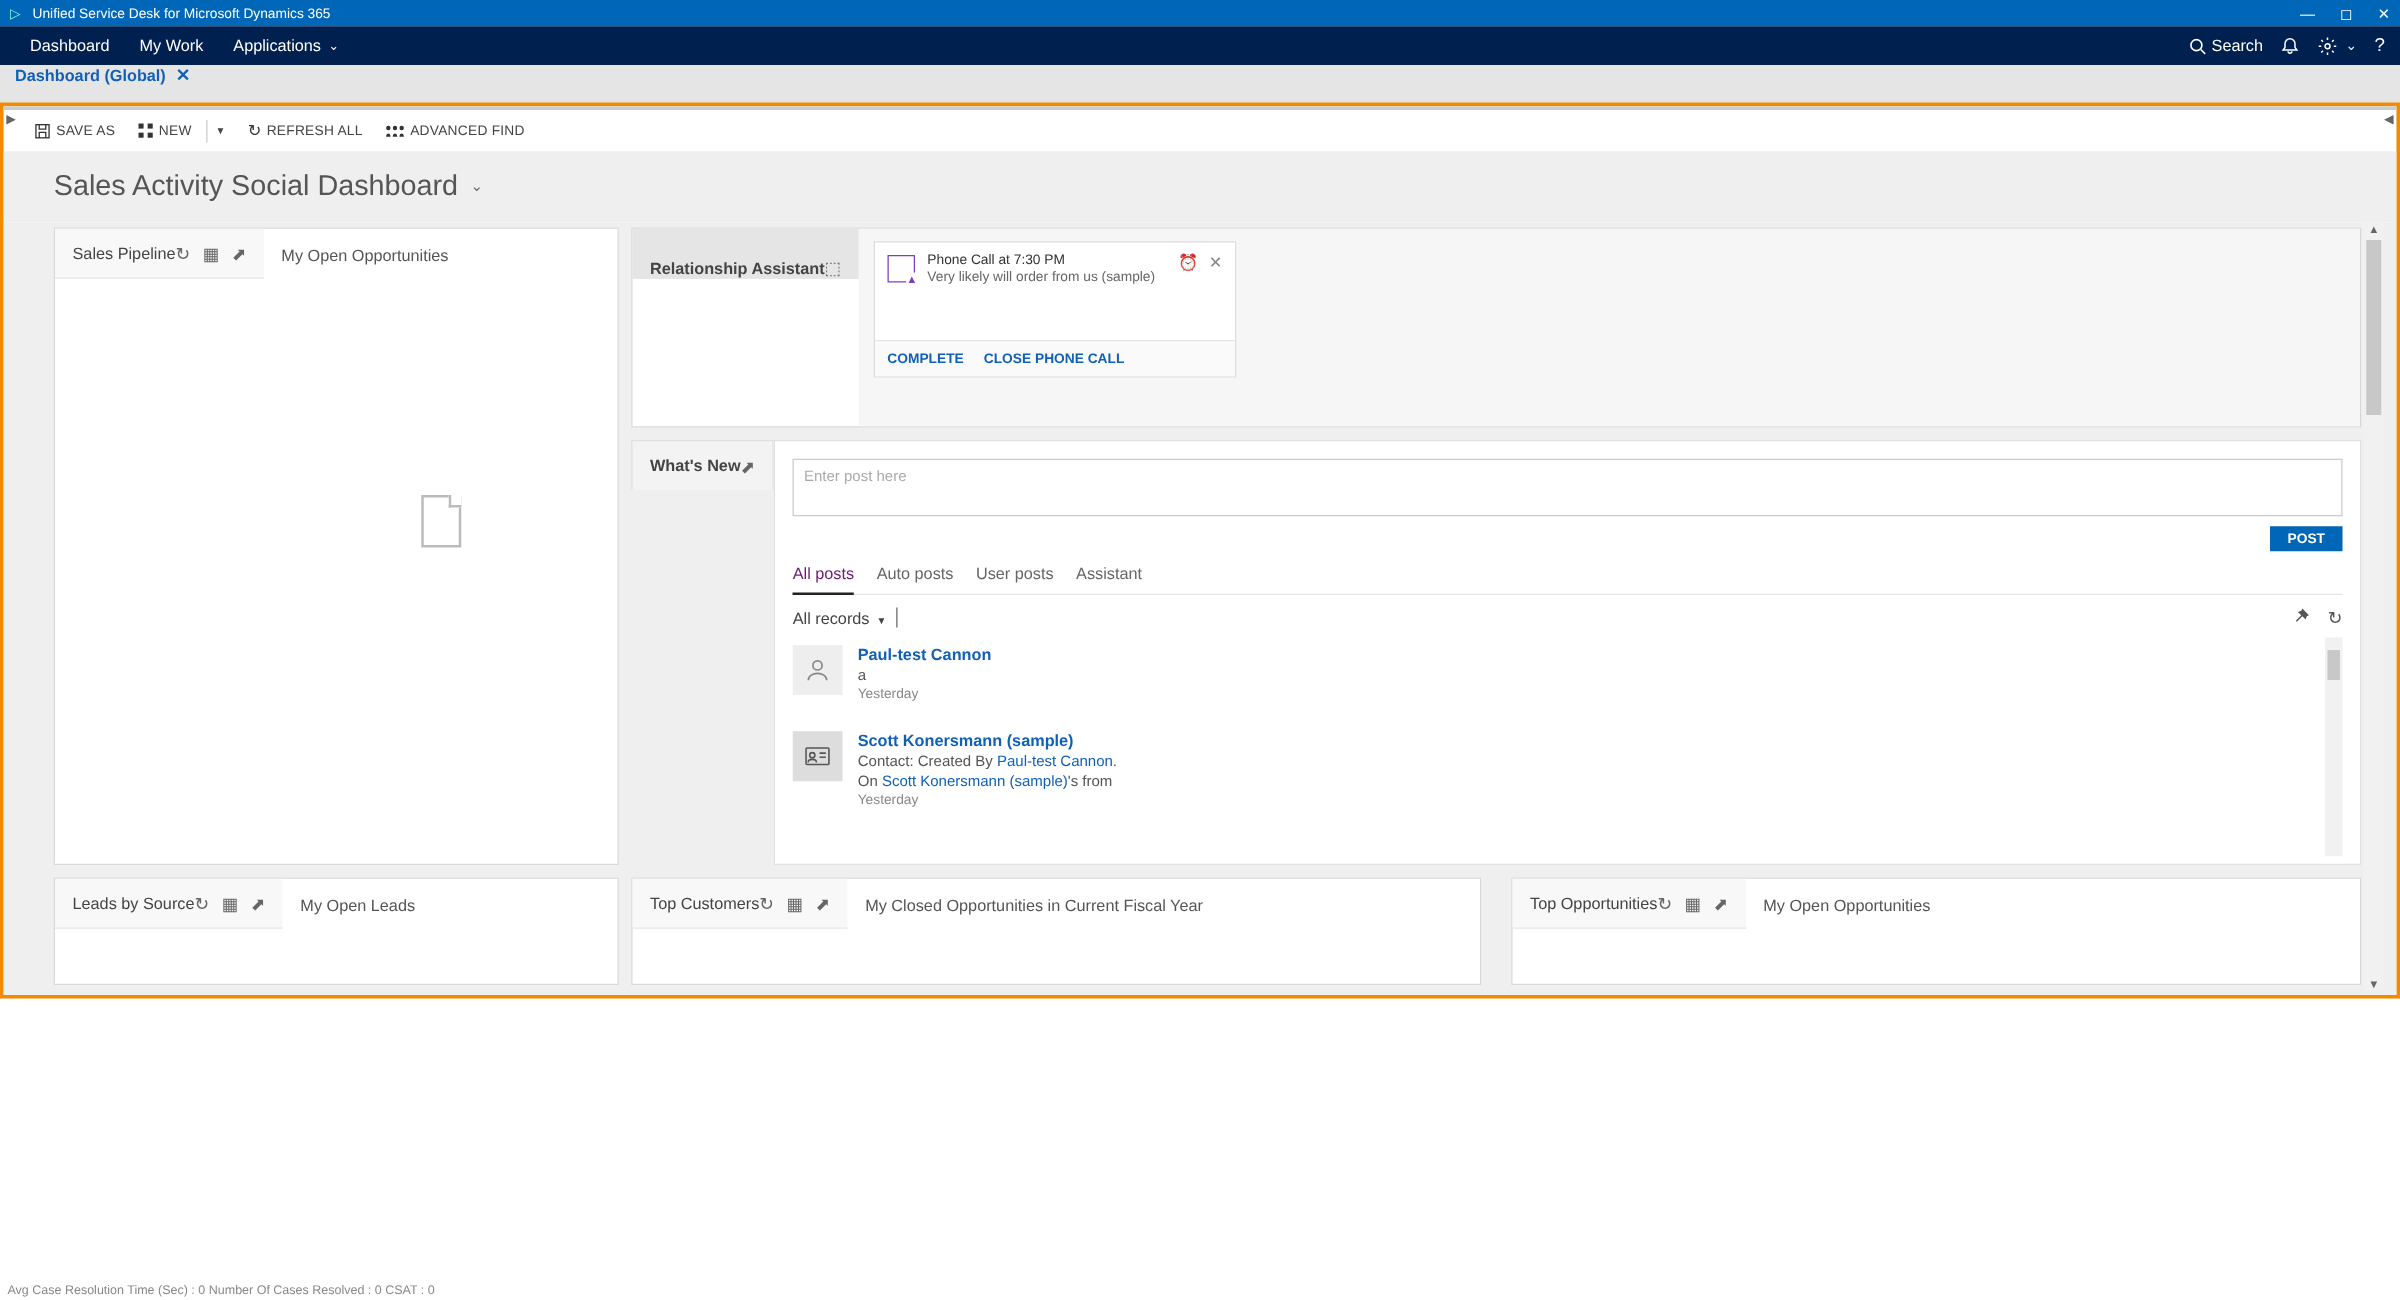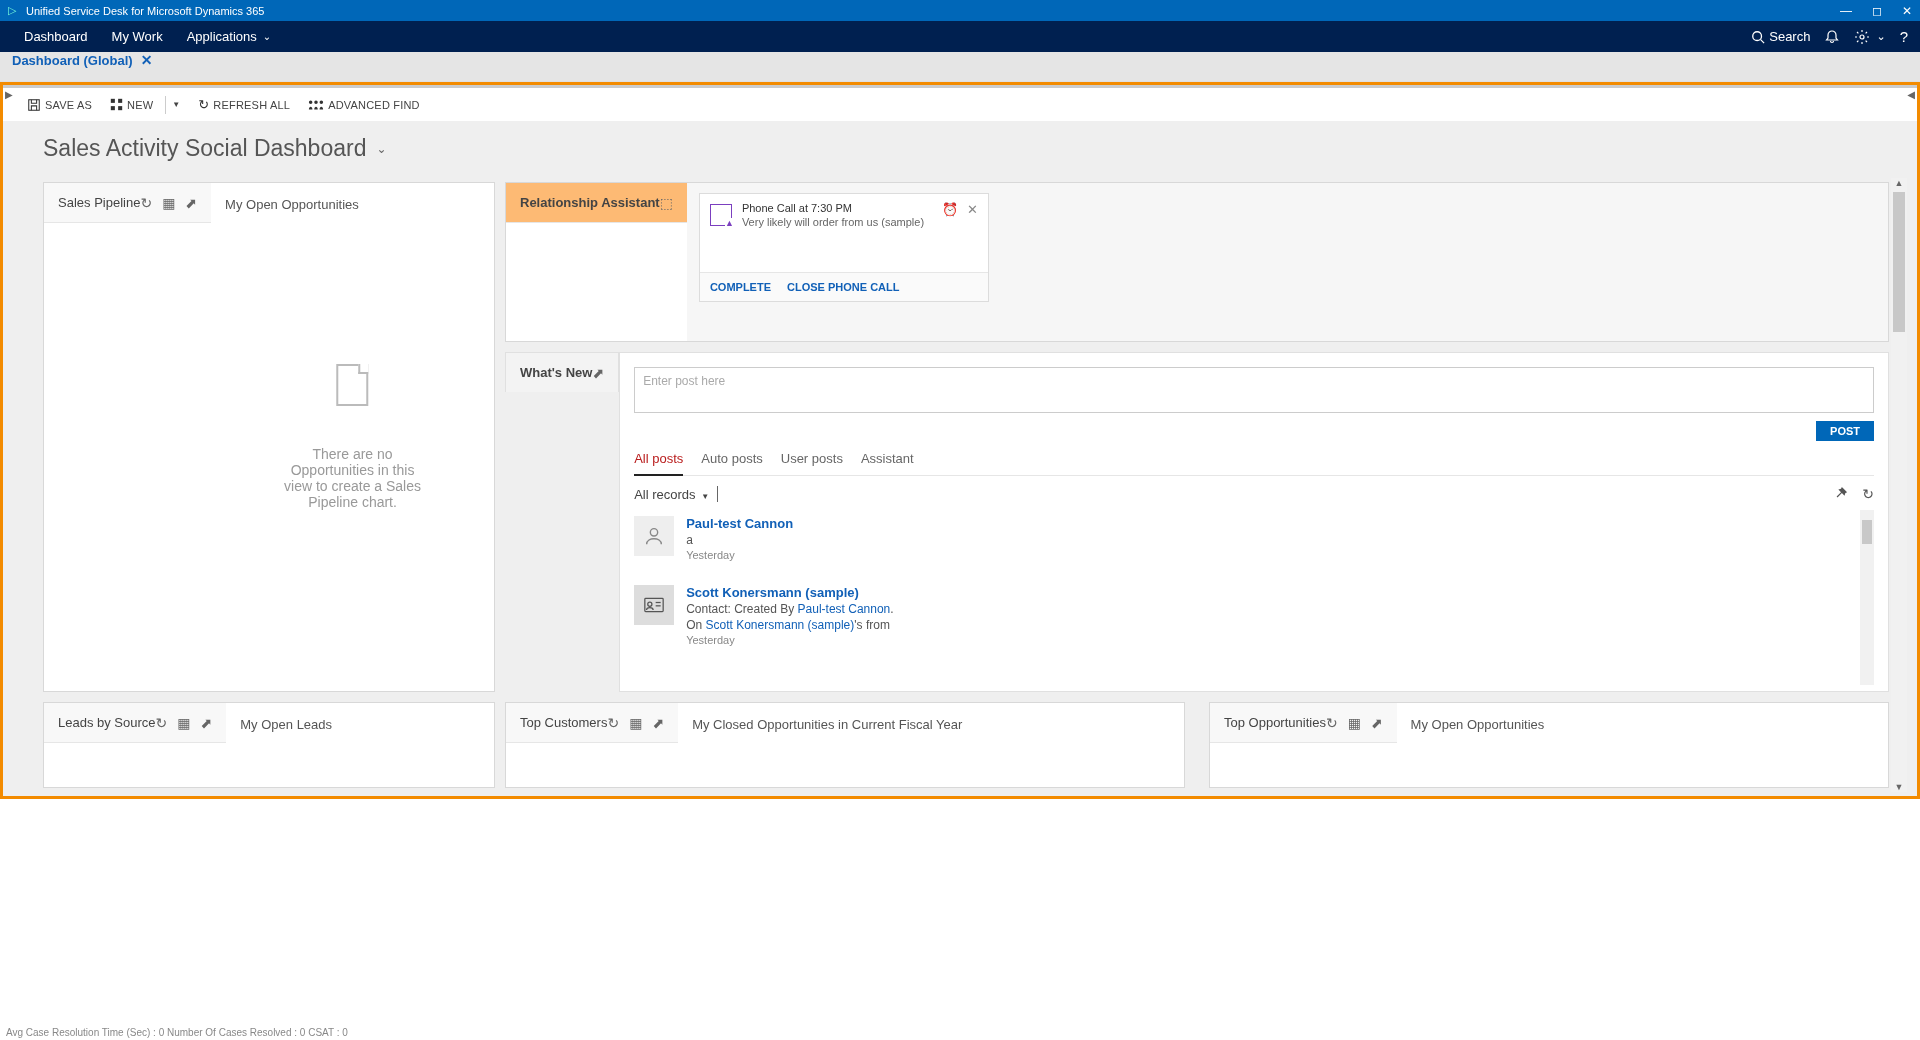--- a/index.html
+++ b/index.html
@@ -69,21 +69,21 @@
 .wn-head { height: 40px; background: #f3f3f3; border: 1px solid #e0e0e0; border-bottom: none; display: flex; align-items: center; padding: 0 14px; font-size: 13px; color: #444; }
 .wn-head .ph-title { flex: 1; font-weight: 600; }
 .wn-body { flex: 1; background: #fff; border: 1px solid #e0e0e0; padding: 14px 14px 6px; display: flex; flex-direction: column; position: relative; }
 
 .post-input { border: 1px solid #ccc; height: 46px; padding: 6px 8px; color: #aaa; font-size: 12px; cursor: text; }
 .post-row { display: flex; justify-content: flex-end; margin: 8px 0 10px; }
 .post-btn { background: #0067b8; color: #fff; font-size: 11px; font-weight: 700; padding: 4px 14px; cursor: pointer; }
 
 .wn-tabs { display: flex; gap: 18px; font-size: 13px; color: #666; border-bottom: 1px solid #e6e6e6; }
 .wn-tabs .wtab { padding-bottom: 8px; cursor: pointer; }
-.wn-tabs .wtab.active { color: #b91c1c; border-bottom: 2px solid #222; margin-bottom: -1px; font-weight: 400; }
+.wn-tabs .wtab.active { color: #701a75; border-bottom: 2px solid #222; margin-bottom: -1px; font-weight: 400; }
 
 .wn-filter-row { display: flex; align-items: center; padding: 10px 0 8px; font-size: 13px; color: #444; }
 .wn-filter-row .filter { cursor: pointer; }
 .wn-filter-row .filter .car { font-size: 8px; margin-left: 2px; }
 .wn-filter-row .cursor-bar { border-left: 1px solid #666; height: 16px; margin-left: 8px; }
 .wn-filter-row .ricons { margin-left: auto; display: flex; gap: 14px; color: #555; font-size: 14px; }
 .wn-filter-row .ricons span { cursor: pointer; }
 
 .feed { overflow-y: auto; flex: 1; padding-right: 4px; }
 .feed-item { display: flex; gap: 12px; padding: 6px 0 18px; }
@@ -232,21 +232,20 @@
               <div class="ph-icons">
                 <span>↻</span>
                 <span>▦</span>
                 <span>⬈</span>
               </div>
             </div>
             <div class="panel-body">
               <div class="pipeline-sub">My Open Opportunities</div>
               <div class="pipeline-empty">
                 <div class="file-ico"></div>
-                <div class="msg">There are no Opportunities in this view to create a Sales Pipeline chart.</div>
               </div>
             </div>
           </div>
 
           <div class="panel" style="height:86px;">
             <div class="panel-head">
               <span class="ph-title">Leads by Source</span>
               <div class="ph-icons">
                 <span>↻</span>
                 <span>▦</span>
@@ -255,21 +254,21 @@
             </div>
             <div class="panel-body">
               <div class="bottom-sub">My Open Leads</div>
             </div>
           </div>
         </div>
 
         <div class="col-right">
 
           <div class="panel" style="height:160px;">
-            <div class="panel-head" style="background:#fdba74;">
+            <div class="panel-head" style="background:#e5e5e5;align-items:flex-end;">
               <span class="ph-title" style="font-weight:600;">Relationship Assistant</span>
               <div class="ph-icons">
                   <span>⬚</span>
                 </div>
             </div>
             <div class="ra-body" style="background:#f6f6f6;flex:1;">
               <div class="ra-card">
                 <div class="ra-card-top">
                   <div class="ra-card-ico"></div>
                   <div class="ra-card-txt">

